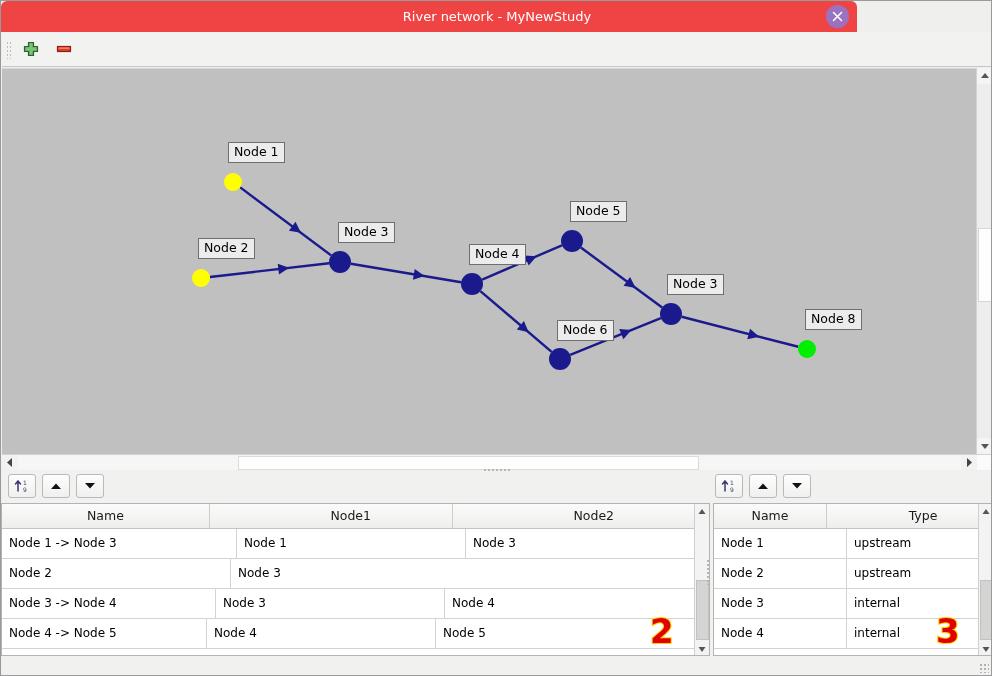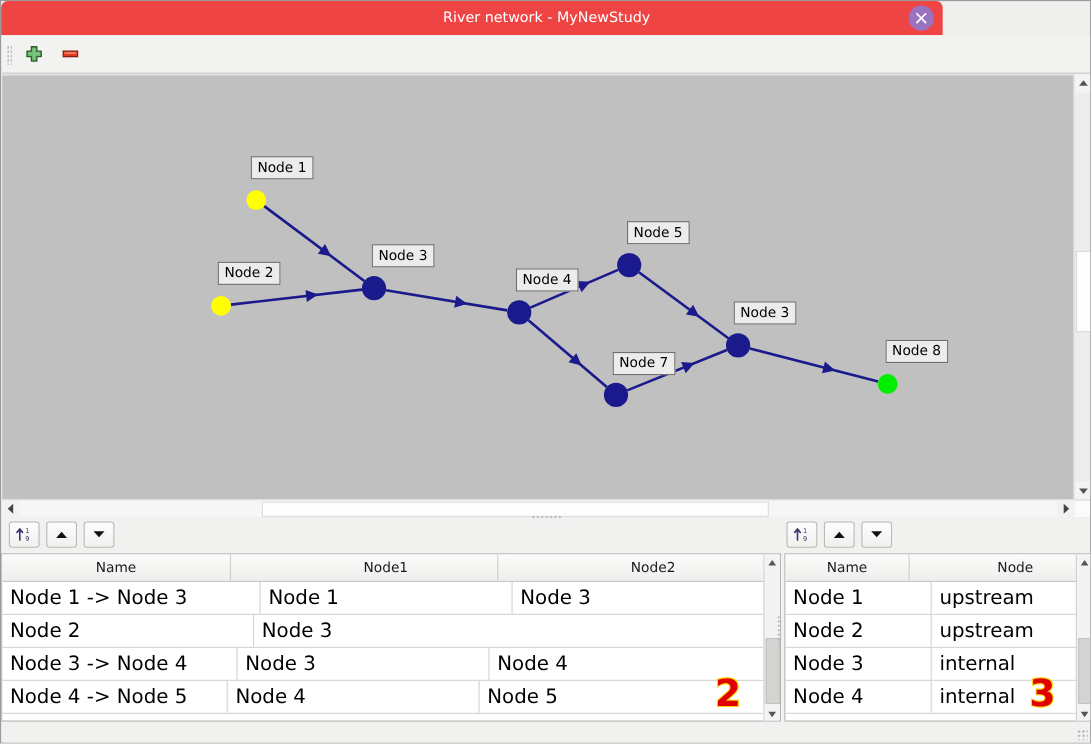--- a/index.html
+++ b/index.html
@@ -199,21 +199,21 @@
     border-right: 1px solid #cdcdcb;
     overflow: hidden;
     cursor: pointer;
   }
   .th:last-child { border-right: none; }
   .tbody { position: absolute; left: 0; top: 25px; right: 0; bottom: 0; }
   .trow { display: flex; height: 30px; border-bottom: 1px solid #d3d3d1; }
   .td {
     height: 29px;
     line-height: 29px;
-    font-size: 18px;
+    font-size: 12px;
     color: #000;
     padding-left: 7px;
     border-right: 1px solid #d3d3d1;
     overflow: hidden;
     white-space: nowrap;
     cursor: pointer;
   }
   .td:last-child { border-right: none; }
 
   .tbl-vscroll {
@@ -309,21 +309,21 @@
           <circle cx="558" cy="290" r="11" fill="#1a1a8c"></circle>
           <circle cx="669" cy="245" r="11" fill="#1a1a8c"></circle>
           <circle cx="805" cy="280" r="9" fill="#00ee00"></circle>
         </svg>
       <div id="graph-labels">
           <div class="nodelabel" style="left: 226px; top: 73px;">Node 1</div>
           <div class="nodelabel" style="left: 196px; top: 169px;">Node 2</div>
           <div class="nodelabel" style="left: 336px; top: 153px;">Node 3</div>
           <div class="nodelabel" style="left: 467px; top: 175px;">Node 4</div>
           <div class="nodelabel" style="left: 568px; top: 132px;">Node 5</div>
-          <div class="nodelabel" style="left: 555px; top: 251px;">Node 7</div>
+          <div class="nodelabel" style="left: 555px; top: 251px;">Node 6</div>
           <div class="nodelabel" style="left: 665px; top: 205px;">Node 3</div>
           <div class="nodelabel" style="left: 803px; top: 240px;">Node 8</div>
         </div>
 
     </div>
 
     <div class="vscroll">
       <div class="trough"></div>
       <div class="sb-arrow up">
         <svg width="16" height="16" viewBox="0 0 16 16">
@@ -439,21 +439,21 @@
             </svg>
         </div>
         <div class="t-thumb" style="top:76px; height:60px;"></div>
       </div>
       <div class="overlay-num" style="left:648px; top:110px;">2</div>
     </div>
 
     <div class="table-box" id="nodes-table" style="left:711px; top:32px; width:281px; height:153px;">
       <div class="thead" id="nodes-head" style="width:265px;">
           <div class="th" style="width: 133px;">Name</div>
-          <div class="th" style="width: 132px;">Node</div>
+          <div class="th" style="width: 132px;">Type</div>
         </div>
       <div class="tbody" id="nodes-body" style="width:265px;">
           <div class="trow">
             <div class="td" style="width: 133px;">Node 1</div>
             <div class="td" style="width: 132px;">upstream</div>
           </div>
           <div class="trow">
             <div class="td" style="width: 133px;">Node 2</div>
             <div class="td" style="width: 132px;">upstream</div>
           </div>

